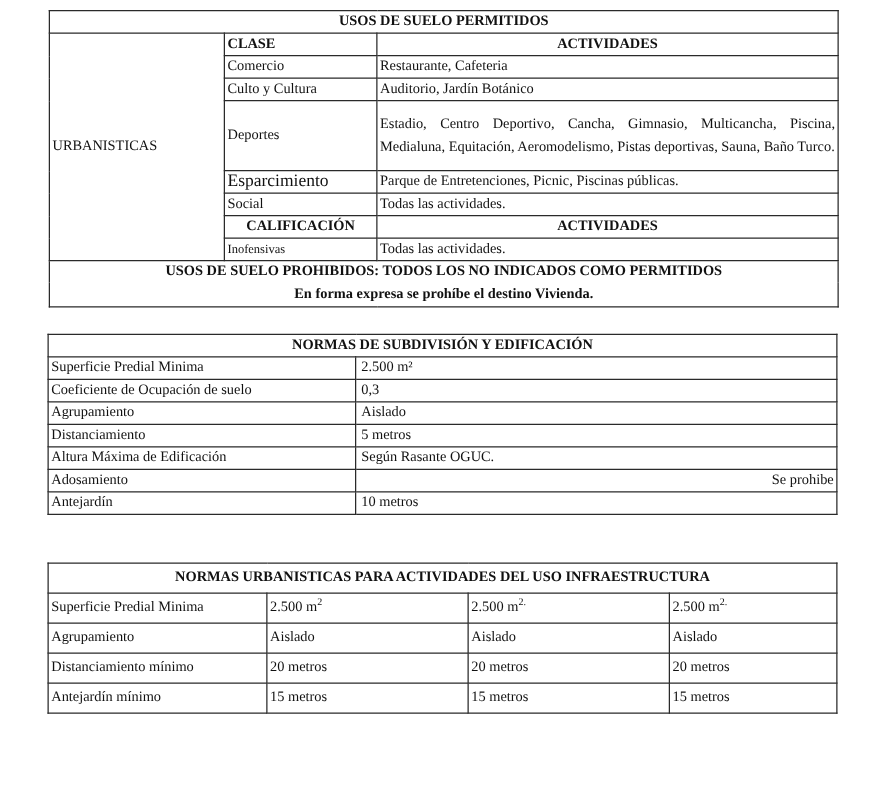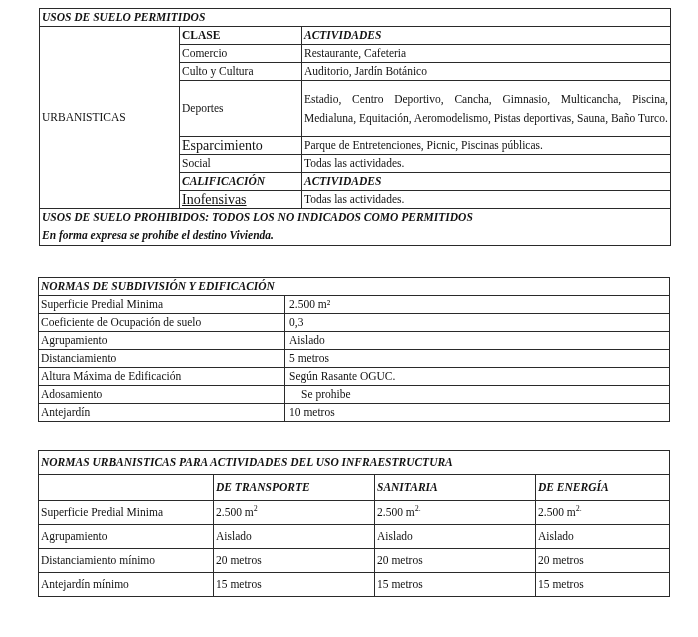--- a/index.html
+++ b/index.html
@@ -2,25 +2,25 @@
 <html><head>
 <meta charset="utf-8">
 <style>
   html, body { margin:0; padding:0; background:#ffffff; }
   body { width:698px; height:637px; position:relative; overflow:hidden;
          font-family:"Liberation Serif", serif; color:#111; }
   table { border-collapse:collapse; position:absolute; table-layout:fixed; }
   td, th { border:1px solid #2a2a2a; padding:0 2px; font-size:11.5px; line-height:17px;
            vertical-align:middle; text-align:left; font-weight:normal; overflow:hidden; }
   .b { font-weight:bold; }
-  .c { text-align:left;font-style:italic; }
+  .c { text-align:center; }
   .j { text-align:justify; text-align-last:left; }
   .t1 { left:39px; top:8px; width:631px; }
   .t1 td { height:17px; }
-  .t2 { left:38px; top:277px; width:631px; }
+  .t2 { left:38px; top:267px; width:631px; }
   .t2 td { height:17px; }
   .t3 { left:38px; top:450px; width:631px; }
   .t3 td { height:23px; line-height:23px; }
   .t3 tr.hdr td { height:25px; }
   sup { font-size:8px; line-height:0; }
   .outer { border:1.5px solid #222; }
 </style>
 </head>
 <body>
 
@@ -57,21 +57,21 @@
   </tr>
   <tr>
     <td>Social</td>
     <td>Todas las actividades.</td>
   </tr>
   <tr>
     <td class="b c">CALIFICACIÓN</td>
     <td class="b c">ACTIVIDADES</td>
   </tr>
   <tr>
-    <td style="font-size:14px;text-decoration:underline;">Inofensivas</td>
+    <td style="font-size:10px;">Inofensivas</td>
     <td>Todas las actividades.</td>
   </tr>
   <tr>
     <td colspan="3" class="b c" style="border-bottom:none; height:17px;">USOS DE SUELO PROHIBIDOS: TODOS LOS NO INDICADOS COMO PERMITIDOS</td>
   </tr>
   <tr>
     <td colspan="3" class="b c" style="border-top:none; height:19px;">En forma expresa se prohíbe el destino Vivienda.</td>
   </tr>
 </tbody>
   </table>
@@ -100,45 +100,39 @@
   <tr>
     <td>Distanciamiento</td>
     <td style="padding-left:4px;">5 metros</td>
   </tr>
   <tr>
     <td>Altura Máxima de Edificación</td>
     <td style="padding-left:4px;">Según Rasante OGUC.</td>
   </tr>
   <tr>
     <td>Adosamiento</td>
-    <td style="padding-left:16px;">Se prohibe</td>
+    <td style="padding-left:16px;text-align:right;">Se prohibe</td>
   </tr>
   <tr>
     <td>Antejardín</td>
     <td style="padding-left:4px;">10 metros</td>
   </tr>
 </tbody>
   </table>
 
 <table class="t3 outer">
   <colgroup>
       <col style="width:175px">
       <col style="width:161px">
       <col style="width:161px">
       <col style="width:134px">
     </colgroup>
   <tbody>
       <tr>
     <td colspan="4" class="b c">NORMAS URBANISTICAS PARA ACTIVIDADES DEL USO INFRAESTRUCTURA</td>
-  </tr>
-  <tr class="hdr">
-    <td></td>
-    <td class="b c">DE TRANSPORTE</td>
-    <td class="b c">SANITARIA</td>
-    <td class="b c">DE ENERGÍA</td>
   </tr>
   <tr>
     <td>Superficie Predial Minima</td>
     <td><span>2.500 m</span><sup>2</sup></td>
     <td><span>2.500 m</span><sup>2.</sup></td>
     <td><span>2.500 m</span><sup>2.</sup></td>
   </tr>
   <tr>
     <td>Agrupamiento</td>
     <td>Aislado</td>

